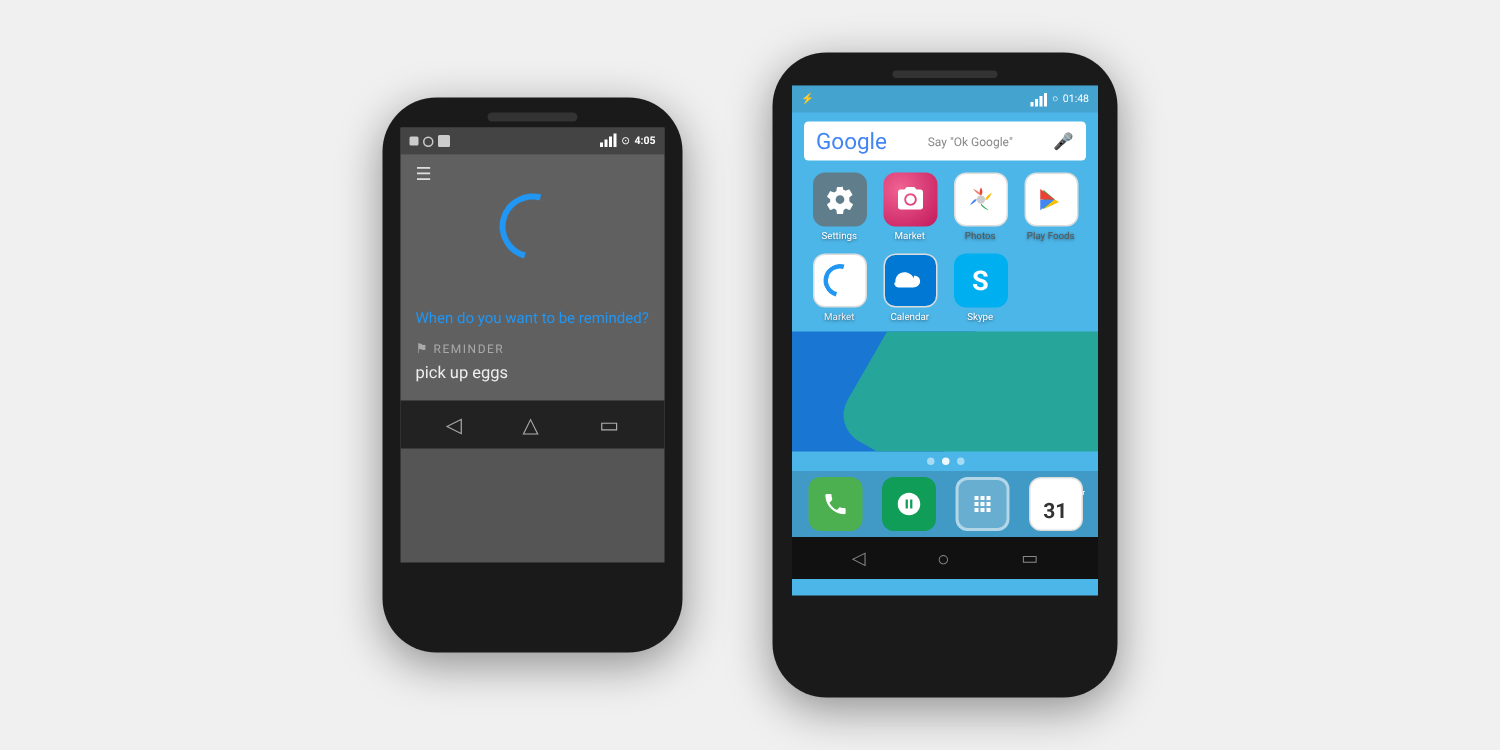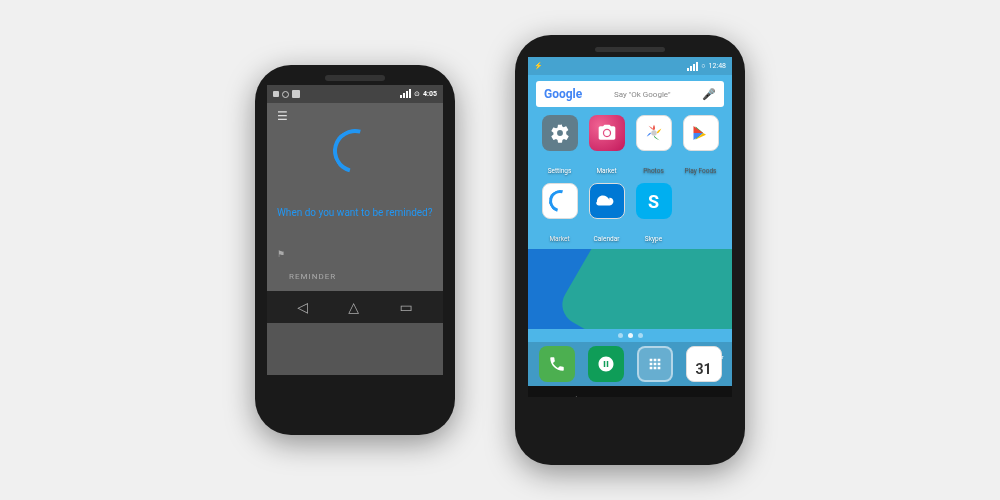--- a/index.html
+++ b/index.html
@@ -113,21 +113,20 @@
       margin-bottom: 4px;
     }
     .flag-icon {
       color: #aaa;
       font-size: 9px;
     }
     .reminder-label {
       color: #aaa;
       font-size: 8px;
       letter-spacing: 1px;
-      margin-top: 45px;
     }
     .pickup-text {
       color: #eee;
       font-size: 11px;
       margin-bottom: 6px;
     }
     .location-link {
       color: #2196f3;
       font-size: 9px;
       line-height: 1.4;
@@ -239,21 +238,21 @@
     .app-grid {
       display: grid;
       grid-template-columns: repeat(4, 1fr);
       gap: 4px;
       padding: 2px 10px 6px;
     }
     .app-icon-wrap {
       display: flex;
       flex-direction: column;
       align-items: center;
-      gap: 16px;
+      gap: 2px;
     }
     .app-icon {
       width: 36px;
       height: 36px;
       border-radius: 8px;
       display: flex;
       align-items: center;
       justify-content: center;
       font-size: 18px;
     }
@@ -404,20 +403,21 @@
         <div class="cortana-ring"></div>
       </div>
 
       <div class="cortana-question">When do you want to be reminded?</div>
 
       <div class="reminder-row">
         <span class="flag-icon">⚑</span>
         <span class="reminder-label">REMINDER</span>
       </div>
 
+      <div class="pickup-text">pick up eggs</div>
 
 
     </div>
 
     <div class="nav-bar1">
       <span class="nav-icon">◁</span>
       <span class="nav-icon">△</span>
       <span class="nav-icon">▭</span>
     </div>
   </div>
@@ -433,26 +433,26 @@
         <span style="font-size:7px;">⚡</span>
       </div>
       <div class="icons">
         <div class="signal-bars">
             <div class="bar b1" style="background:#fff;"></div>
             <div class="bar b2" style="background:#fff;"></div>
             <div class="bar b3" style="background:#fff;"></div>
             <div class="bar b4" style="background:#fff;"></div>
           </div>
         <span style="font-size:7px;">○</span>
-        <span>12:48</span>
+        <span>01:48</span>
       </div>
     </div>
 
     <div class="google-bar">
-      <span class="google-text" style="color:#4285f4;font-weight:bold;font-size:12px;">Google</span>
+      <span class="google-text" style="color:#4285f4;font-weight:normal;font-size:15px;">Google</span>
       <span class="say-ok-google">Say "Ok Google"</span>
       <span class="mic-icon">🎤</span>
     </div>
 
     <div class="app-grid">
 
       <div class="app-icon-wrap">
         <div class="app-icon settings-bg">
           <svg width="20" height="20" viewBox="0 0 24 24" fill="white">
             <path d="M12 15.5A3.5 3.5 0 018.5 12 3.5 3.5 0 0112 8.5a3.5 3.5 0 013.5 3.5 3.5 3.5 0 01-3.5 3.5m7.43-2.92c.04-.36.07-.73.07-1.08 0-.35-.03-.73-.07-1.08l2.3-1.77c.21-.16.27-.44.13-.68l-2.17-3.77a.49.49 0 00-.61-.22l-2.72 1.1c-.56-.43-1.16-.8-1.84-1.08l-.41-2.9A.49.49 0 0014 2h-4c-.25 0-.47.18-.5.43l-.41 2.9c-.68.28-1.28.65-1.84 1.08l-2.72-1.1a.49.49 0 00-.61.22L1.75 9.3a.48.48 0 00.13.68l2.3 1.77c-.04.35-.07.73-.07 1.08 0 .35.03.72.07 1.08l-2.3 1.77a.49.49 0 00-.13.68l2.17 3.77c.13.23.41.3.61.22l2.72-1.1c.56.43 1.16.8 1.84 1.08l.41 2.9c.03.25.25.43.5.43h4c.25 0 .47-.18.5-.43l.41-2.9c.68-.28 1.28-.65 1.84-1.08l2.72 1.1c.24.09.48 0 .61-.22l2.17-3.77a.48.48 0 00-.13-.68l-2.3-1.77z"></path>

